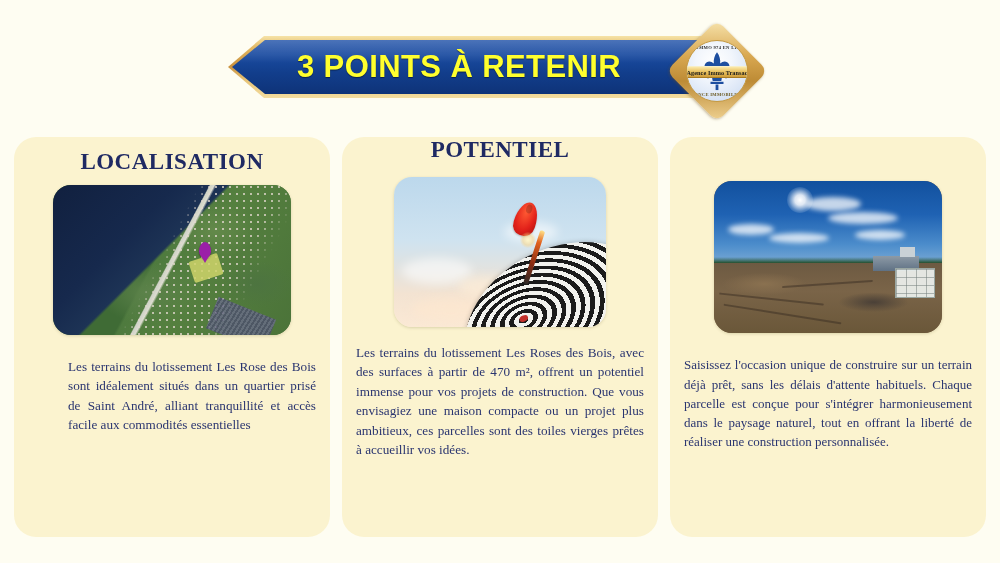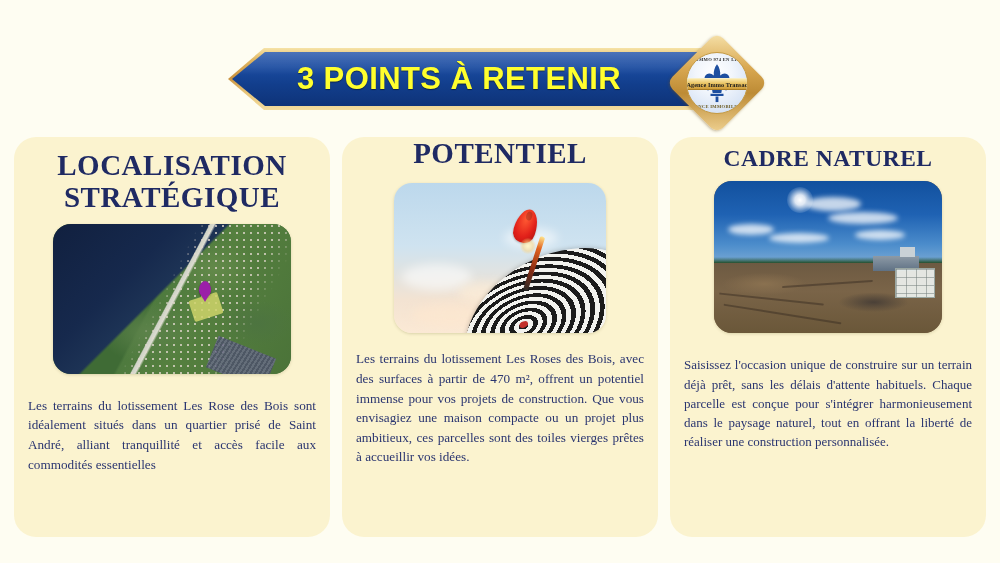--- a/index.html
+++ b/index.html
@@ -10,21 +10,21 @@
     height: 563px;
     overflow: hidden;
     background: #fefdf2;
     font-family: "Liberation Serif", "DejaVu Serif", serif;
     position: relative;
   }
 
   
   .header {
     position: absolute;
-    top: 12px; left: 0;
+    top: 0; left: 0;
     width: 1000px;
     height: 133px;
   }
 
   .banner-wrap {
     position: absolute;
     left: 228px;
     top: 36px;
     width: 490px;
     height: 62px;
@@ -168,21 +168,21 @@
     overflow: hidden;
   }
   .card.card-2 { background: #fbf3cf; }
   .card.card-3 { background: #fbf3cf; }
 
   .card-title {
     text-align: center;
     color: #1f2a63;
     font-family: "Liberation Serif", "DejaVu Serif", serif;
     font-weight: 700;
-    font-size: 29px;
+    font-size: 23px;
     line-height: 1.12;
     letter-spacing: .5px;
     padding: 12px 10px 0;
   }
   .card-1 .card-title { padding-top: 12px; }
   .card-2 .card-title { padding-top: 0; }
   .card-3 .card-title { padding-top: 8px; font-size: 23.5px; }
 
   .card-photo {
     margin: 10px auto 0;
@@ -196,21 +196,21 @@
   .card-3 .card-photo { width: 228px; height: 152px; margin-top: 10px; }
 
   .card-body {
     color: #2a3570;
     font-family: "Liberation Serif", "DejaVu Serif", serif;
     font-size: 13.2px;
     line-height: 1.48;
     text-align: justify;
     padding: 0 14px;
   }
-  .card-1 .card-body { margin-top: 22px; }
+  .card-1 .card-body { margin-top: 22px; margin-left: 40px; }
   .card-2 .card-body { margin-top: 16px; }
   .card-3 .card-body { margin-top: 22px; font-size: 13px; }
 
   
   .aerial { position: absolute; inset: 0; background: #3f6b35; }
   .aerial .ocean {
     position: absolute; inset: 0;
     background: linear-gradient(135deg, #11203f 0%, #16294d 32%, #1d3355 45%, rgba(29,51,85,0) 46%);
   }
   .aerial .land {
@@ -452,21 +452,20 @@
       </div>
     </div>
   </div>
 </div>
 
 <div class="cards">
 
   <div class="card card-1">
     <div class="card-title">
       <span>LOCALISATION</span><br>
-      <span>STRATÉGIQUE</span>
     </div>
 
     <div class="card-photo">
       <div class="aerial">
         <div class="land"></div>
         <div class="ocean"></div>
         <div class="shore"></div>
         <div class="urban"></div>
         <div class="solar"></div>
         <div class="field"></div>
@@ -493,21 +492,21 @@
         <div class="dart-flight"></div>
         <div class="glow"></div>
       </div>
     </div>
 
     <div class="card-body">Les terrains du lotissement Les Roses des Bois, avec des surfaces à partir de 470 m², offrent un potentiel immense pour vos projets de construction. Que vous envisagiez une maison compacte ou un projet plus ambitieux, ces parcelles sont des toiles vierges prêtes à accueillir vos idées.</div>
   </div>
 
   <div class="card card-3">
     <div class="card-title">
-      <span>CADRE NATUREL</span><br>
+      <br>
     </div>
 
     <div class="card-photo">
       <div class="plot">
         <div class="sky"></div>
         <div class="sun"></div>
         <div class="cl cl1"></div>
         <div class="cl cl2"></div>
         <div class="cl cl3"></div>
         <div class="cl cl4"></div>

